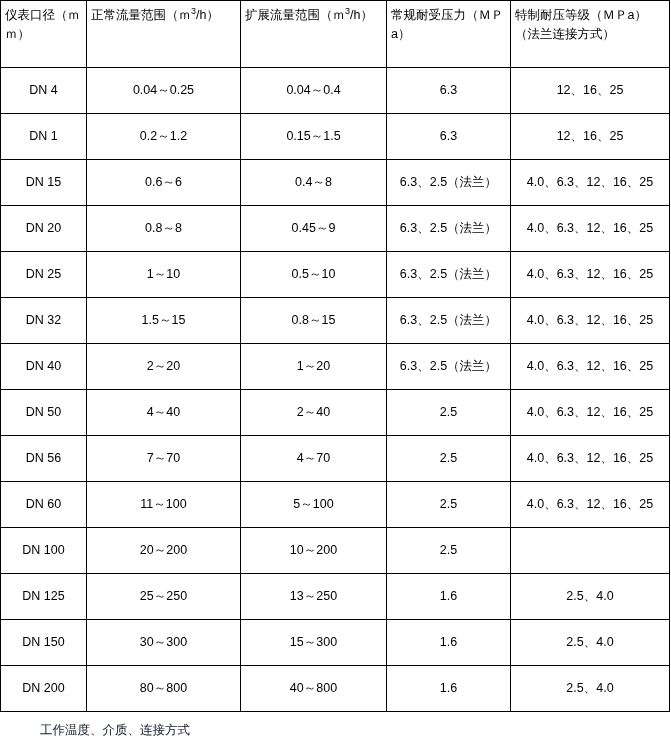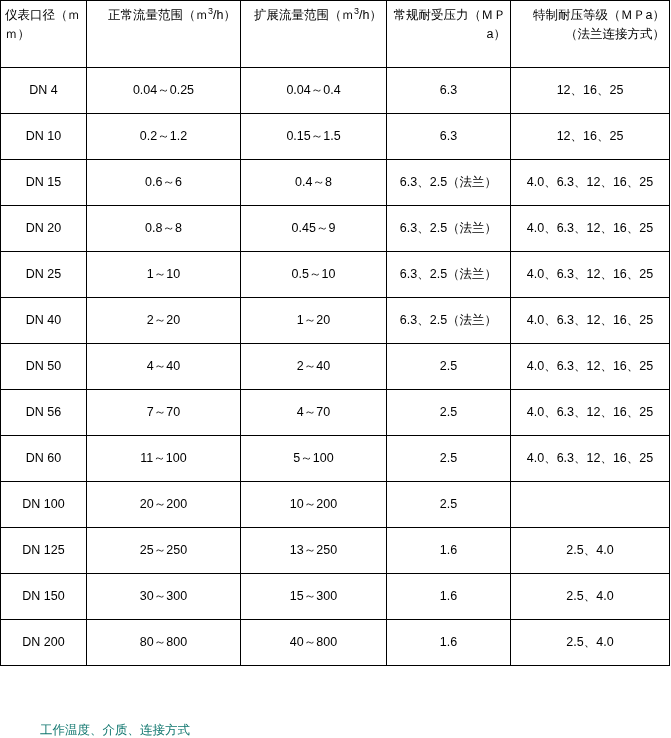--- a/index.html
+++ b/index.html
@@ -39,21 +39,21 @@
     word-break: break-all;
   }
   table.spec-table thead td {
     height: 58px;
     vertical-align: top;
     padding-top: 5px;
     text-align: left;
   }
   table.spec-table thead td .hdr {
     display: block;
-    text-align: right;
+    text-align: left;
     line-height: 1.5;
   }
   table.spec-table thead td.hdr-c1 .hdr { text-align: left; font-family: Liberation Serif, serif; }
   table.spec-table tbody td {
     height: 39px;
   }
   .col1 { width: 86px; }
   .col2 { width: 154px; }
   .col3 { width: 146px; }
   .col4 { width: 124px; }
@@ -61,21 +61,21 @@
   sup {
     font-size: 9px;
     vertical-align: super;
     line-height: 0;
   }
   .footer-line {
     position: absolute;
     left: 40px;
     bottom: 2px;
     font-size: 12.5px;
-    color: #0f766e;
+    color: #0f172a;
     white-space: nowrap;
     overflow: hidden;
     width: 600px;
     height: 14px;
   }
 </style>
 </head>
 <body>
 
 <div id="page">
@@ -109,21 +109,21 @@
     </thead>
     <tbody id="table-body">
         <tr>
           <td>DN 4</td>
           <td>0.04～0.25</td>
           <td>0.04～0.4</td>
           <td>6.3</td>
           <td>12、16、25</td>
         </tr>
         <tr>
-          <td>DN 10</td>
+          <td>DN 1</td>
           <td>0.2～1.2</td>
           <td>0.15～1.5</td>
           <td>6.3</td>
           <td>12、16、25</td>
         </tr>
         <tr>
           <td>DN 15</td>
           <td>0.6～6</td>
           <td>0.4～8</td>
           <td>6.3、2.5（法兰）</td>
@@ -133,20 +133,27 @@
           <td>DN 20</td>
           <td>0.8～8</td>
           <td>0.45～9</td>
           <td>6.3、2.5（法兰）</td>
           <td>4.0、6.3、12、16、25</td>
         </tr>
         <tr>
           <td>DN 25</td>
           <td>1～10</td>
           <td>0.5～10</td>
+          <td>6.3、2.5（法兰）</td>
+          <td>4.0、6.3、12、16、25</td>
+        </tr>
+        <tr>
+          <td>DN 32</td>
+          <td>1.5～15</td>
+          <td>0.8～15</td>
           <td>6.3、2.5（法兰）</td>
           <td>4.0、6.3、12、16、25</td>
         </tr>
         <tr>
           <td>DN 40</td>
           <td>2～20</td>
           <td>1～20</td>
           <td>6.3、2.5（法兰）</td>
           <td>4.0、6.3、12、16、25</td>
         </tr>

